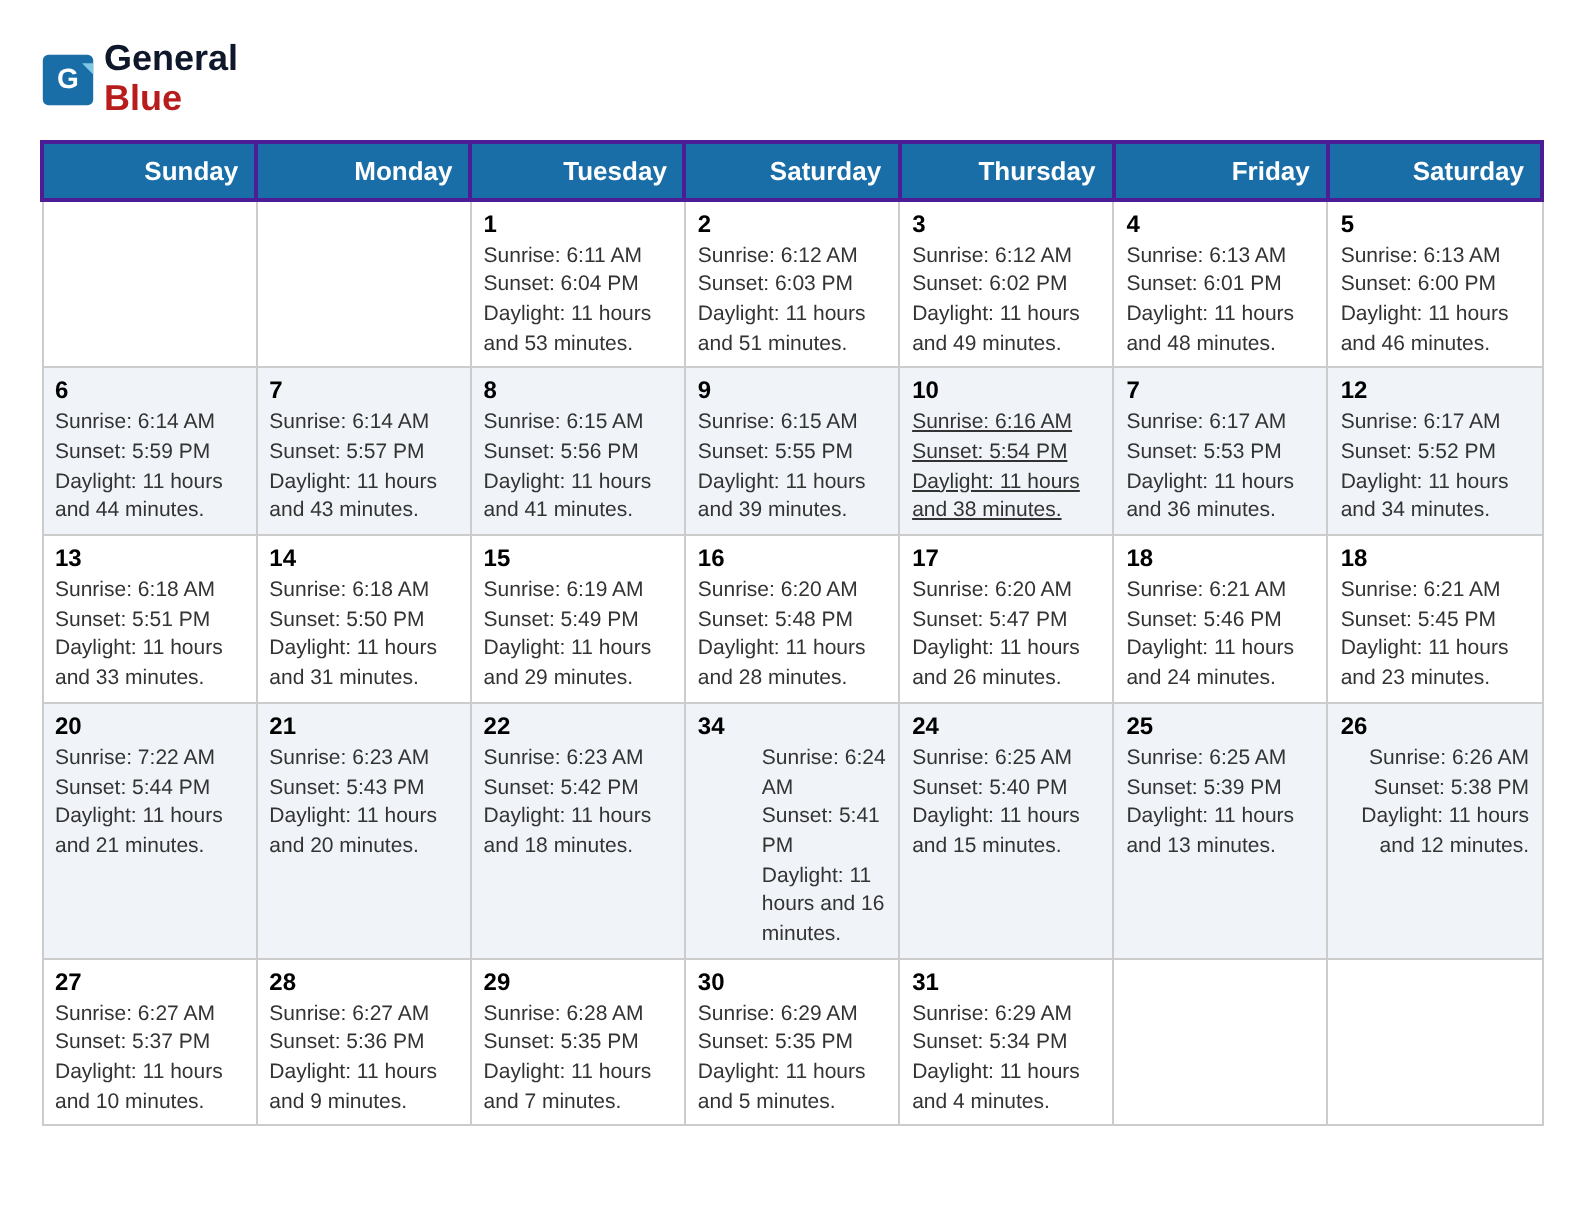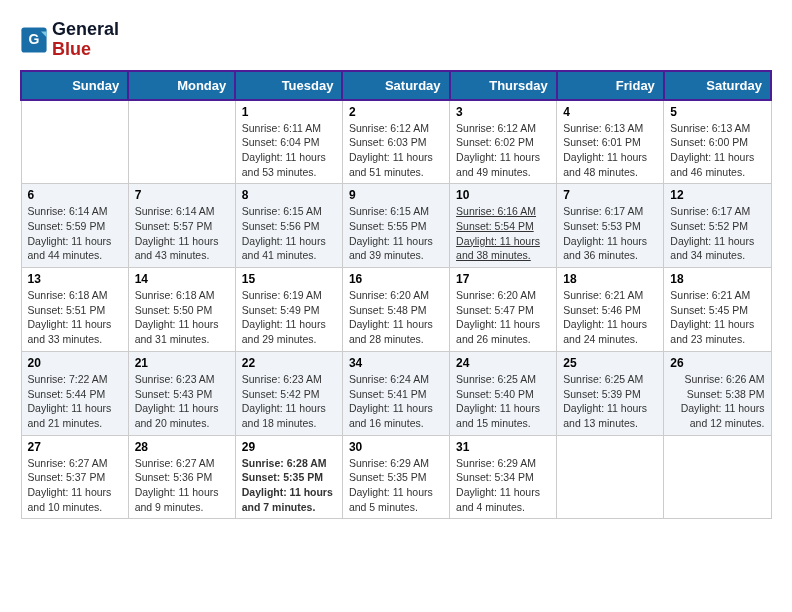--- a/index.html
+++ b/index.html
@@ -260,21 +260,21 @@
 Daylight: 11 hours and 20 minutes.</div>
         </td>
         <td>
           <span class="day-number">22</span>
           <div class="cell-text" style="white-space: pre-line;">Sunrise: 6:23 AM
 Sunset: 5:42 PM
 Daylight: 11 hours and 18 minutes.</div>
         </td>
         <td>
           <span class="day-number">34</span>
-          <div class="cell-text" style="white-space: pre-line;">Sunrise: 6:24 AM
+          <div class="cell-text" style="white-space: pre-line; margin-left: 32px;">Sunrise: 6:24 AM
 Sunset: 5:41 PM
 Daylight: 11 hours and 16 minutes.</div>
         </td>
         <td>
           <span class="day-number">24</span>
           <div class="cell-text" style="white-space: pre-line;">Sunrise: 6:25 AM
 Sunset: 5:40 PM
 Daylight: 11 hours and 15 minutes.</div>
         </td>
         <td>
@@ -298,21 +298,21 @@
 Daylight: 11 hours and 10 minutes.</div>
         </td>
         <td>
           <span class="day-number">28</span>
           <div class="cell-text" style="white-space: pre-line;">Sunrise: 6:27 AM
 Sunset: 5:36 PM
 Daylight: 11 hours and 9 minutes.</div>
         </td>
         <td>
           <span class="day-number">29</span>
-          <div class="cell-text" style="white-space: pre-line; font-weight: bold;">Sunrise: 6:28 AM
+          <div class="cell-text" style="white-space: pre-line;">Sunrise: 6:28 AM
 Sunset: 5:35 PM
 Daylight: 11 hours and 7 minutes.</div>
         </td>
         <td>
           <span class="day-number">30</span>
           <div class="cell-text" style="white-space: pre-line;">Sunrise: 6:29 AM
 Sunset: 5:35 PM
 Daylight: 11 hours and 5 minutes.</div>
         </td>
         <td>

